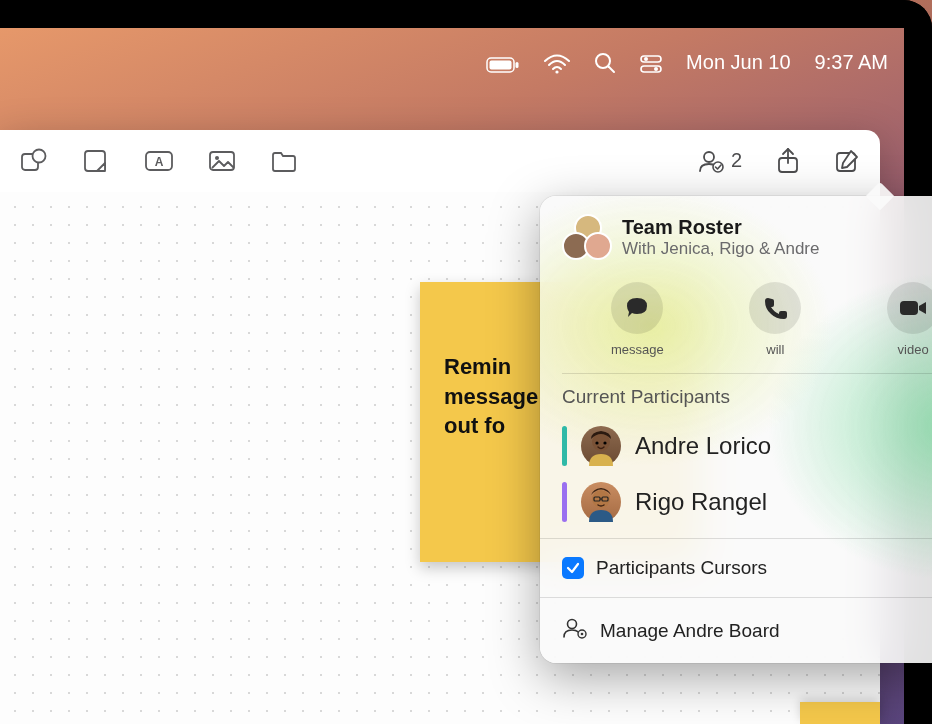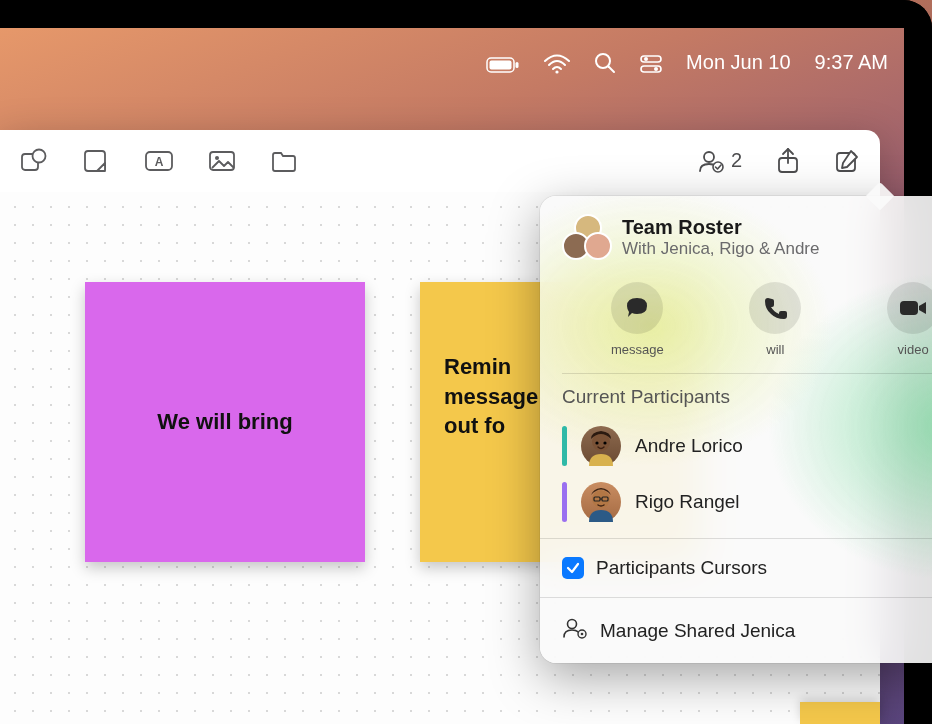--- a/index.html
+++ b/index.html
@@ -56,21 +56,21 @@
   .pop-title { font-weight:700; font-size:20px; color:#1a1a1a; }
   .pop-sub { font-size:17px; color:#6a6a6c; }
   .action-row { display:flex; justify-content:space-around; padding:8px 6px 16px; border-bottom:1px solid rgba(0,0,0,0.12); }
   .action { display:flex; flex-direction:column; align-items:center; gap:8px; cursor:pointer; }
   .action .circle { width:52px; height:52px; border-radius:50%; background:rgba(0,0,0,0.1); display:flex; align-items:center; justify-content:center; color:#2a2a2a; }
   .action .lbl { font-size:13px; color:#555; }
   .section-title { font-size:19px; color:#555; margin:12px 0 10px; }
   .participant { display:flex; align-items:center; gap:14px; padding:8px 0; cursor:default; }
   .participant .bar { width:5px; height:40px; border-radius:3px; }
   .participant .pav { width:40px; height:40px; border-radius:50%; background:#ddd; display:flex; align-items:center; justify-content:center; font-size:24px; }
-  .participant .pname { font-size:19px; color:#222; }
+  .participant .pname { font-size:24px; color:#222; }
   .divider { height:1px; background:rgba(0,0,0,0.12); margin:8px -22px; }
   .check-row { display:flex; align-items:center; gap:12px; padding:10px 0; font-size:19px; color:#222; }
   .checkbox { width:22px; height:22px; border-radius:5px; background:#0a79ff; display:flex; align-items:center; justify-content:center; color:#fff; font-size:15px; }
   .manage-row { display:flex; align-items:center; gap:12px; padding:10px 0 4px; font-size:19px; color:#222; cursor:pointer; }
   .edge-yellow { position:absolute; right:52px; bottom:0; width:80px; height:22px; background:#f4c84b; box-shadow:0 -4px 10px rgba(0,0,0,0.15); }
 
 </style>
 </head>
 <body>
 
@@ -162,23 +162,20 @@
         </svg>
     </span>
     <span class="tb">
       <svg width="26" height="26" viewBox="0 0 26 26">
           <rect x="3" y="5" width="18" height="18" rx="3" fill="none" stroke="#4d4d4f" stroke-width="1.8"></rect>
           <path d="M17 3 L23 9 L13 19 L8 20 L9 15 Z" fill="#fff" stroke="#4d4d4f" stroke-width="1.8" stroke-linejoin="round"></path>
         </svg>
     </span>
   </div>
   <div class="canvas">
-    <div class="sticky pink">
-      <span>We will bring</span>
-    </div>
     <div class="sticky yellow">
       <span style="white-space:pre-line;">Remin
 message
 out fo</span>
     </div>
   </div>
 </div>
 
 <div class="edge-yellow"></div>
 
@@ -265,16 +262,16 @@
     <div class="divider"></div>
     <div class="manage-row">
       <span>
         <svg width="26" height="24" viewBox="0 0 26 24">
             <circle cx="10" cy="8" r="4.5" fill="none" stroke="#333" stroke-width="1.6"></circle>
             <path d="M2 21 Q2 14 10 14 Q18 14 18 21" fill="none" stroke="#333" stroke-width="1.6" stroke-linecap="round"></path>
             <circle cx="20" cy="18" r="4" fill="#f5f5f5" stroke="#333" stroke-width="1.4"></circle>
             <circle cx="20" cy="18" r="1.3" fill="#333"></circle>
           </svg>
       </span>
-      <span>Manage Shared Jenica</span>
+      <span>Manage Andre Board</span>
     </div>
   </div>
 </div>
 
 </body></html>

